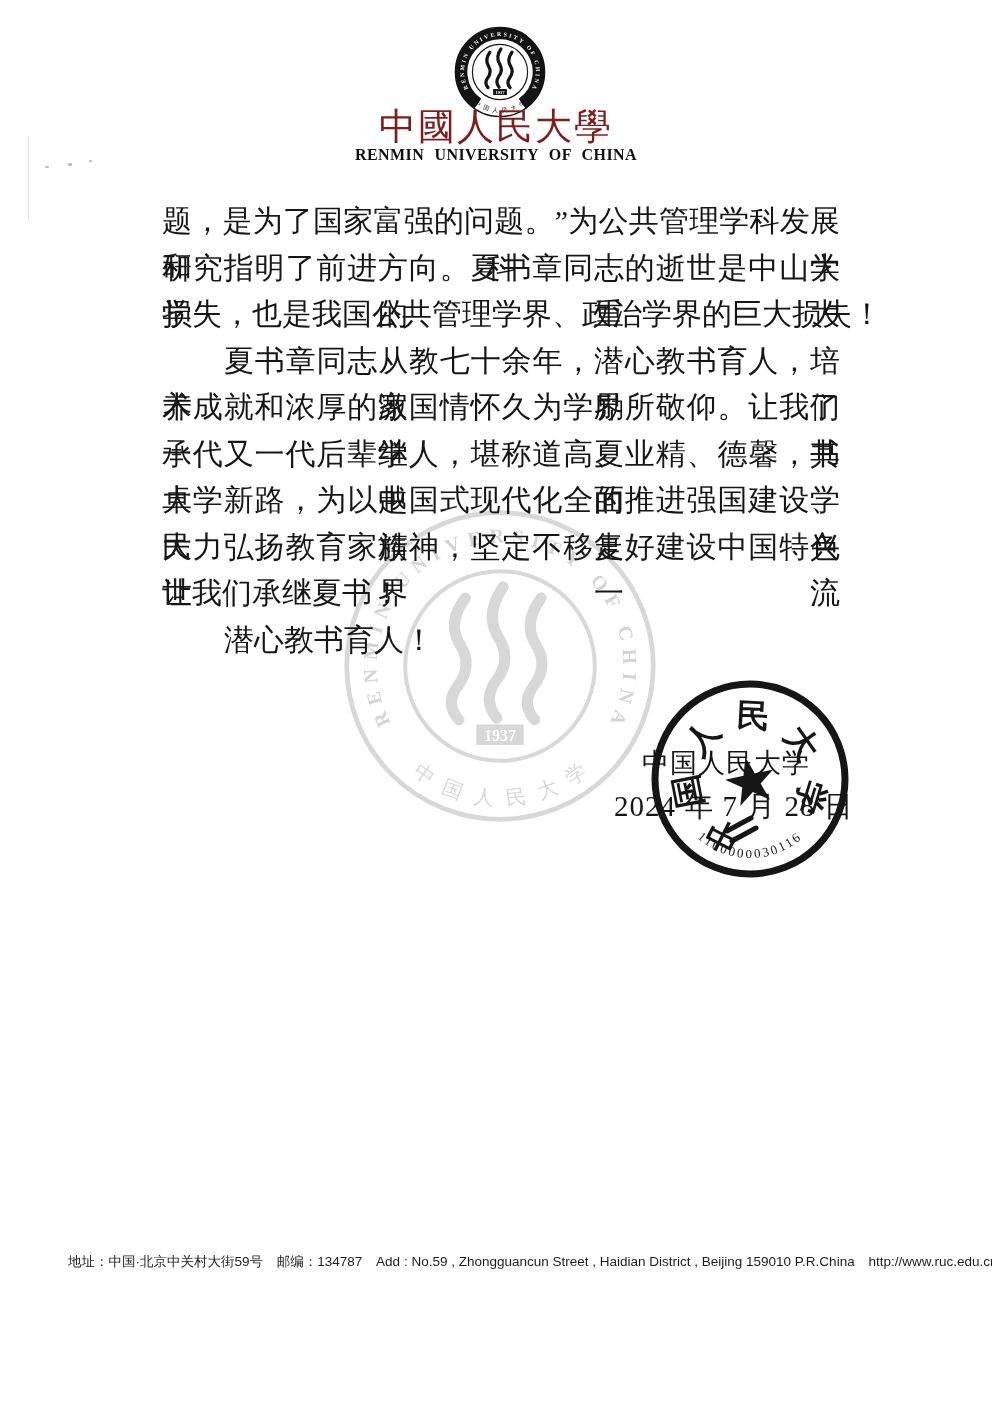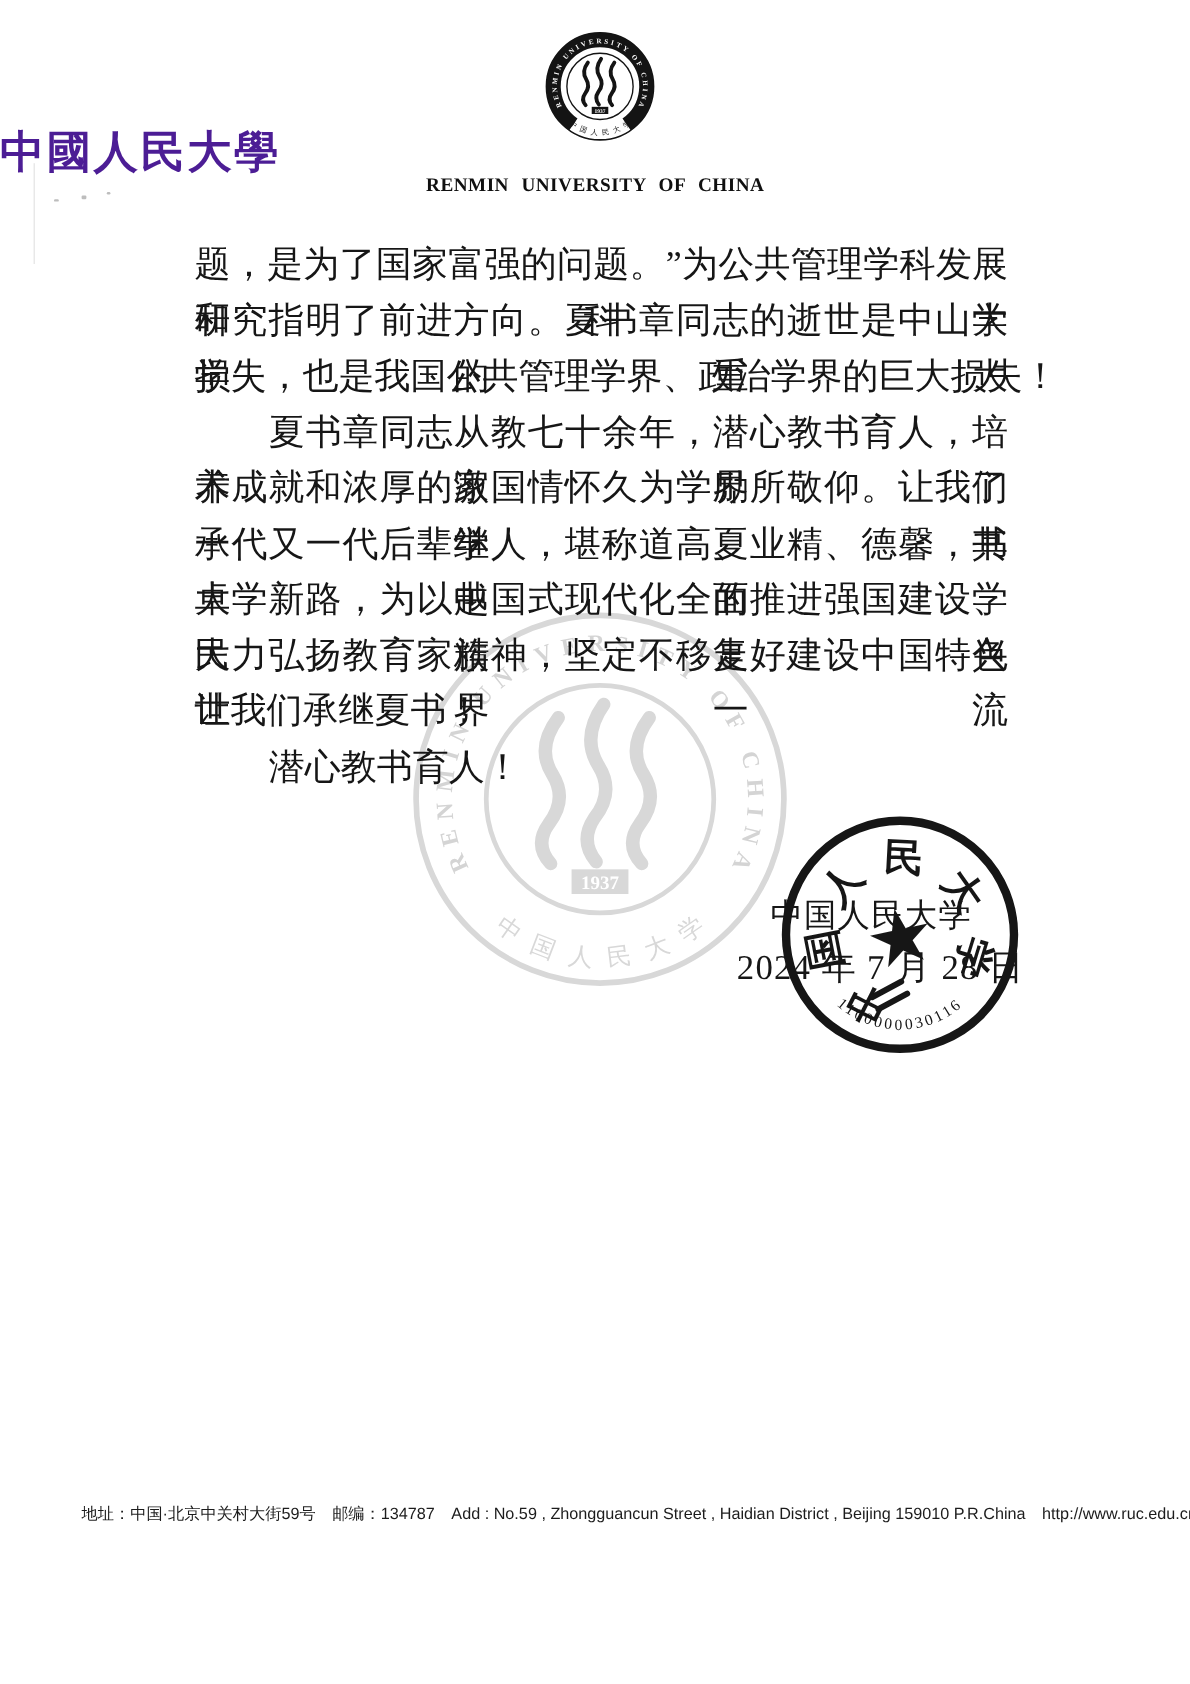--- a/index.html
+++ b/index.html
@@ -6,22 +6,22 @@
   body{width:992px;height:1403px;background:#ffffff;position:relative;overflow:hidden;
        font-family:"Liberation Serif",serif;color:#1a1a1a;}
   .page{position:absolute;inset:0;}
 
   
   .seal{position:absolute;}
   .seal-logo{left:454px;top:26px;width:92px;height:92px;
     --ink:#141414;--band:#141414;--bandtext:#ffffff;--paper:#ffffff;--boxtext:#ffffff;}
   .seal-watermark{left:342px;top:508px;width:316px;height:316px;z-index:0;
     --ink:#d8d8d8;--band:transparent;--bandtext:#d4d4d4;--paper:transparent;--boxtext:#ffffff;}
-  .uni-cn{position:absolute;left:0;right:0;top:102px;text-align:left;
-    font-size:37px;font-weight:bold;letter-spacing:2px;color:#4c1d95;z-index:2;}
+  .uni-cn{position:absolute;left:0;right:0;top:102px;text-align:center;
+    font-size:37px;font-weight:normal;letter-spacing:2px;color:#7f1d1d;z-index:2;}
   .uni-en{position:absolute;left:0;right:0;top:146px;text-align:center;
     font-size:16px;font-weight:bold;letter-spacing:.4px;word-spacing:6px;color:#101010;z-index:2;}
 
   
   .letter{position:absolute;left:162px;top:198px;width:678px;z-index:2;}
   .line{height:46.5px;line-height:46.5px;font-size:30px;white-space:nowrap;
         text-align:justify;color:#161616;}
   .line.j{white-space:normal;text-align:justify;text-align-last:justify;}
   .line.ind{padding-left:62px;}
   .line.ind.j{padding-left:0;text-indent:62px;}

